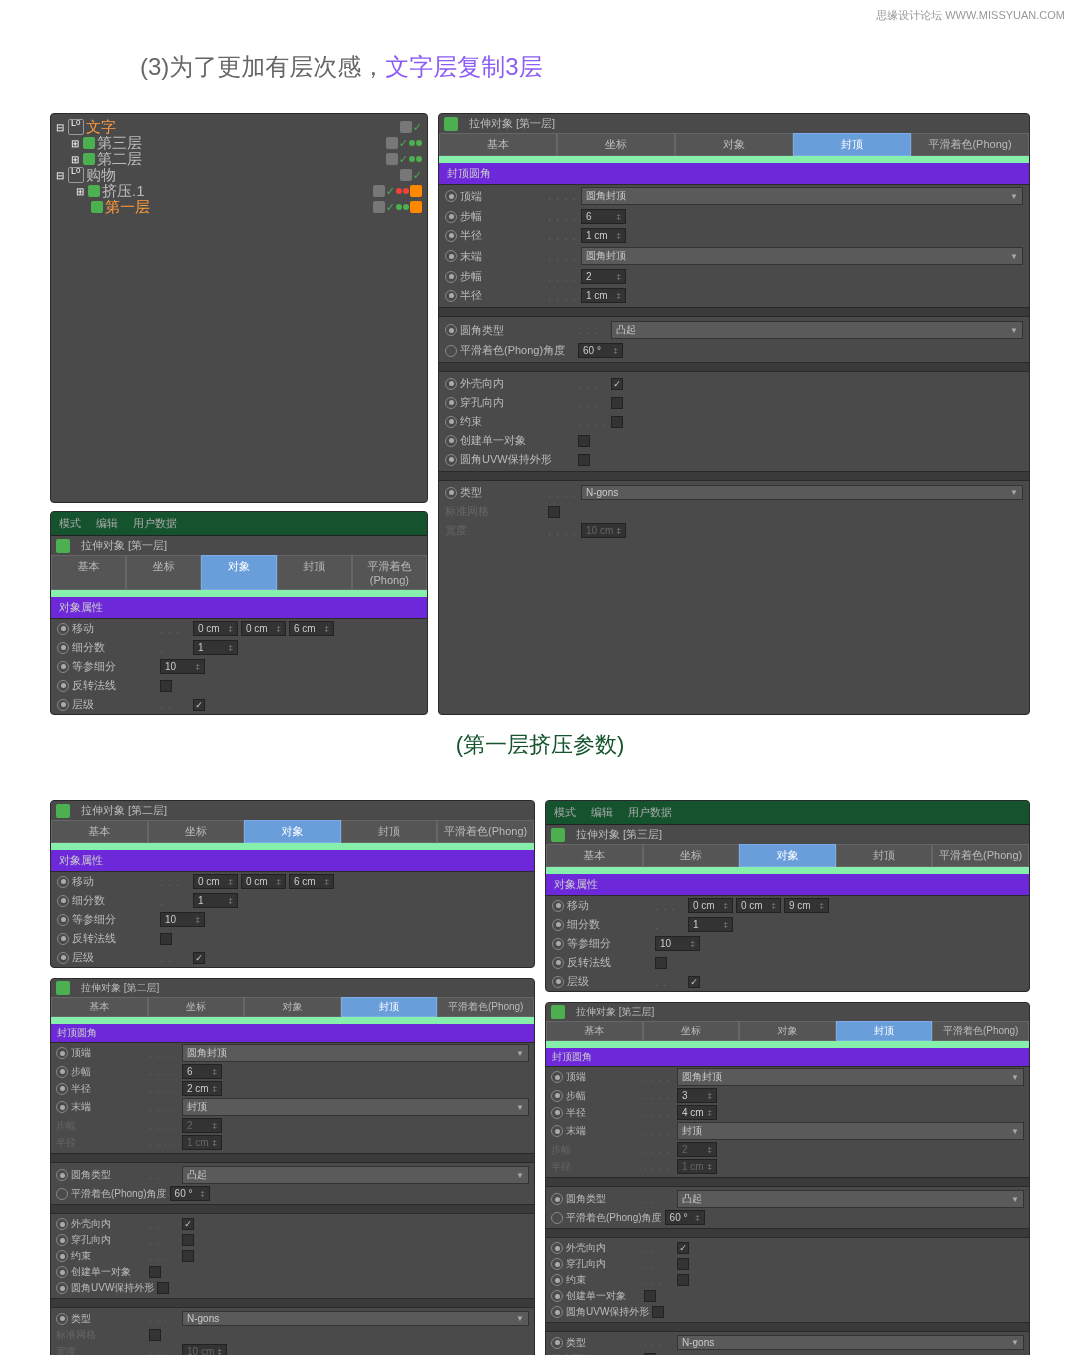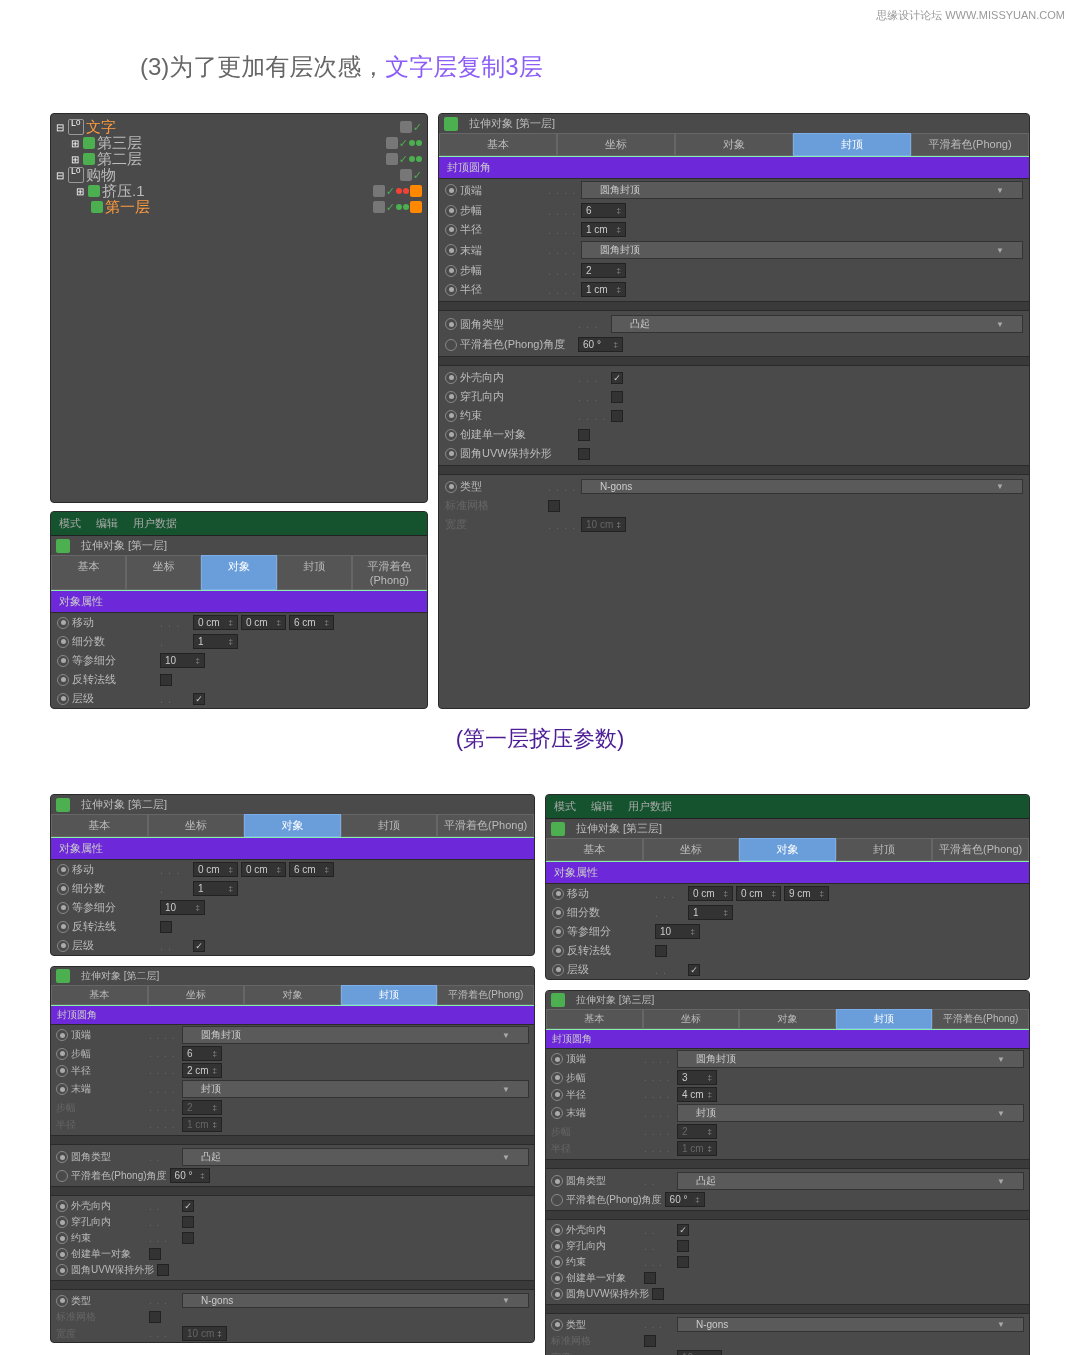--- a/index.html
+++ b/index.html
@@ -1,19 +1,19 @@
 <!DOCTYPE html>
 <html><head>
 <meta charset="utf-8">
 <style>
 body{margin:0;background:#fff;font-family:"Microsoft YaHei",sans-serif;font-size:12px;color:#bbb;width:1080px}
 .header{text-align:right;padding:8px 15px;color:#999;font-size:11px}
 .title{font-size:24px;color:#666;padding:20px 0 30px 140px}
 .title .red{color:#8b5cf6}
-.caption{text-align:center;font-size:22px;color:#4c1d95;margin:15px 0 40px}
+.caption{text-align:center;font-size:22px;color:#14532d;margin:15px 0 40px}
 .row{display:flex;gap:10px;padding:0 50px}
 .panel{background:#4a4a4a;border:1px solid #2a2a2a;border-radius:4px;overflow:hidden}
 .tree{flex:0 0 378px;padding:5px 0;min-height:130px}
 .tree-row{display:flex;align-items:center;height:16px;padding:0 5px;gap:2px}
 .expand{color:#fff;width:10px;font-size:10px}
 .null-obj{width:14px;height:14px;border:1px solid #999;border-radius:2px;position:relative}
 .null-obj::before{content:"L";position:absolute;left:2px;top:-2px;font-size:9px;color:#fff}
 .null-obj::after{content:"0";position:absolute;left:7px;top:-2px;font-size:8px;color:#fff}
 .extrude-icon{width:12px;height:12px;background:#4caf50;border-radius:2px}
 .tree-label{flex:0 0 auto;min-width:50px;font-size:15px}
@@ -25,35 +25,35 @@
 .dot.red{background:#f44336}
 .check{color:#4caf50;font-size:11px}
 .orange-tag{width:12px;height:12px;background:#ff8800;border-radius:2px}
 
 .mode-bar{background:#14532d;padding:4px 8px;font-size:11px;color:#aaa;border-bottom:1px solid #222}
 .mode-bar span{margin-right:15px}
 
 .attr-header{display:flex;align-items:center;padding:2px 5px;background:#4a4a4a;gap:11px;font-size:11px}
 .attr-header .extrude-icon{width:14px;height:14px}
 
-.tabs{display:flex;background:#14532d;border-bottom:1px solid #86efac}
+.tabs{display:flex;background:#14532d;border-bottom:7px solid #86efac}
 .tab{flex:1;text-align:center;padding:3px 5px;font-size:11px;background:#555;border:1px solid #666;cursor:pointer}
 .tab.active{background:#6a9edb;color:#fff;border-color:#7badea}
 
 .section-header{background:#6d28d9;padding:3px 8px;font-size:11px;color:#ccc;border-bottom:1px solid #2a2a2a}
 
 .prop-row{display:flex;align-items:center;padding:2px 6px;gap:3px;font-size:11px}
 .prop-label{display:flex;align-items:center;gap:3px;min-width:100px}
 .prop-label.wide{min-width:130px}
 .radio{width:10px;height:10px;border:1px solid #888;border-radius:50%;display:inline-flex;align-items:center;justify-content:center}
 .radio.on::after{content:"";width:5px;height:5px;background:#aaa;border-radius:50%}
 .dots{color:#666;letter-spacing:1px;flex:1;overflow:hidden;white-space:nowrap;max-width:30px}
 .input-field{background:#333;border:1px solid #222;padding:1px 4px;color:#ccc;min-width:35px;font-size:10px;display:flex;align-items:center;justify-content:space-between}
 .spinner{color:#888;font-size:8px;margin-left:3px}
-.dropdown{background:#5a5a5a;border:1px solid #333;padding:1px 18px;color:#ccc;flex:1;font-size:10px;display:flex;justify-content:space-between;align-items:center}
+.dropdown{background:#5a5a5a;border:1px solid #333;padding:1px 4px;color:#ccc;flex:1;font-size:10px;display:flex;justify-content:space-between;align-items:center}
 .dropdown .arrow{color:#aaa;font-size:8px}
 .checkbox{width:10px;height:10px;background:#333;border:1px solid #222;display:inline-flex;align-items:center;justify-content:center}
 .checkbox.checked::after{content:"✓";color:#ccc;font-size:9px}
 .disabled{color:#666}
 .disabled .input-field{color:#666}
 
 .section-gap{height:8px;background:#3a3a3a;border-top:1px solid #2a2a2a;border-bottom:1px solid #2a2a2a;margin:2px 0}
 
 .p-right{flex:1}
 .small .tab{font-size:10px;padding:2px 3px}

